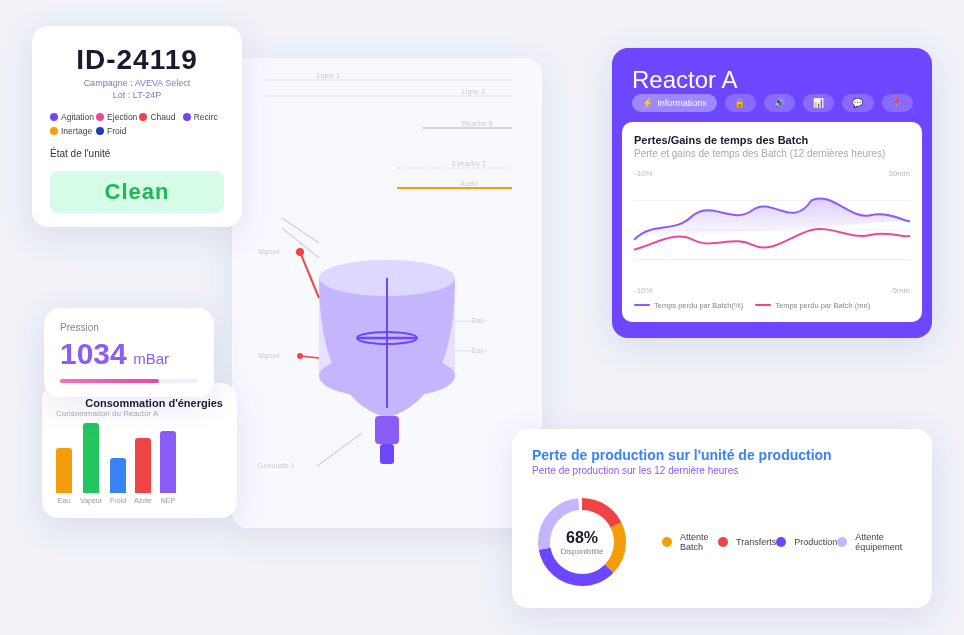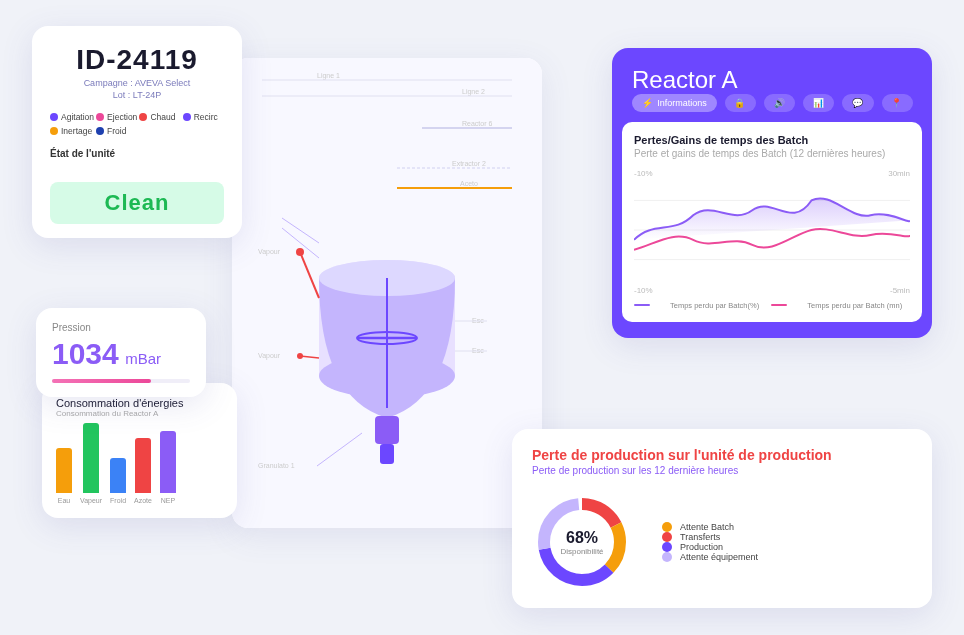--- a/index.html
+++ b/index.html
@@ -62,41 +62,41 @@
       gap: 3px;
       font-size: 8.5px;
       color: #444;
     }
     .badge-dot {
       width: 8px; height: 8px; border-radius: 50%;
       display: inline-block; flex-shrink: 0;
     }
     .card-id .section-label {
       font-size: 10px;
-      font-weight: 700;
+      font-weight: 400;
       color: #333;
       margin-top: 12px;
-      margin-bottom: 23px;
+      margin-bottom: 12px;
     }
     .status-clean {
       background: #d6fbe7;
       border-radius: 8px;
       text-align: center;
       padding: 8px 0;
       font-size: 22px;
       font-weight: 700;
       color: #1db954;
       letter-spacing: 1px;
     }
 
     
     .card-pressure {
       width: 170px;
       top: 290px;
-      left: 4px;
+      left: 12px;
       padding: 14px 16px;
       z-index: 4;
     }
     .card-pressure .p-label {
       font-size: 10px;
       color: #888;
       margin-bottom: 4px;
     }
     .card-pressure .p-value {
       font-size: 30px;
@@ -126,22 +126,23 @@
     
     .card-energy {
       width: 195px;
       top: 365px;
       left: 10px;
       padding: 14px 14px 10px;
       z-index: 3;
     }
     .card-energy .e-title {
       font-size: 11px;
-      font-weight: 400;
+      font-weight: 700;
       color: #1a1a2e;
+      text-align: right;
     }
     .card-energy .e-sub {
       font-size: 8px;
       color: #aaa;
       margin-bottom: 10px;
     }
     .bar-chart {
       display: flex;
       align-items: flex-end;
       gap: 8px;
@@ -243,42 +244,42 @@
       width: 100%;
     }
     .chart-legend {
       display: flex;
       gap: 12px;
       margin-top: 6px;
     }
     .legend-item {
       display: flex;
       align-items: center;
-      gap: 20px;
+      gap: 4px;
       font-size: 7.5px;
       color: #888;
     }
     .legend-line {
       width: 16px;
       height: 2px;
       border-radius: 1px;
     }
 
     
     .card-production {
       width: 420px;
       bottom: 10px;
       right: 0px;
       padding: 18px 20px 16px;
       z-index: 4;
     }
     .prod-title {
       font-size: 14px;
       font-weight: 700;
-      color: #ef4444;
+      color: #3b82f6;
       margin-bottom: 2px;
     }
     .prod-sub {
       font-size: 10px;
       color: #8b5cf6;
       margin-bottom: 16px;
     }
     .prod-content {
       display: flex;
       align-items: center;
@@ -300,21 +301,21 @@
       font-size: 16px;
       font-weight: 800;
       color: #1a1a2e;
     }
     .donut-label {
       font-size: 8px;
       color: #888;
     }
     .prod-legend {
       display: flex;
-      flex-direction: column;
+      flex-direction: row;
     }
     .prod-legend-item {
       display: flex;
       align-items: center;
       gap: 8px;
       font-size: 9px;
       color: #444;
     }
     .prod-dot {
       width: 10px; height: 10px; border-radius: 50%;

